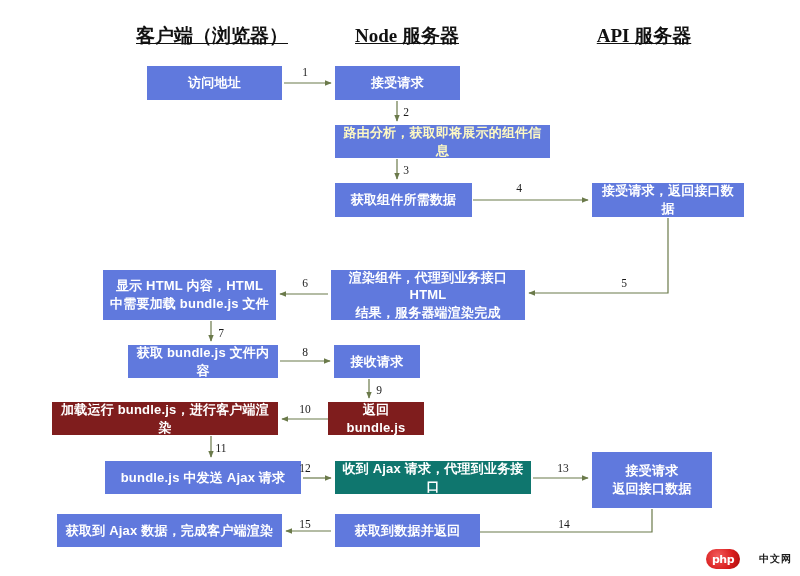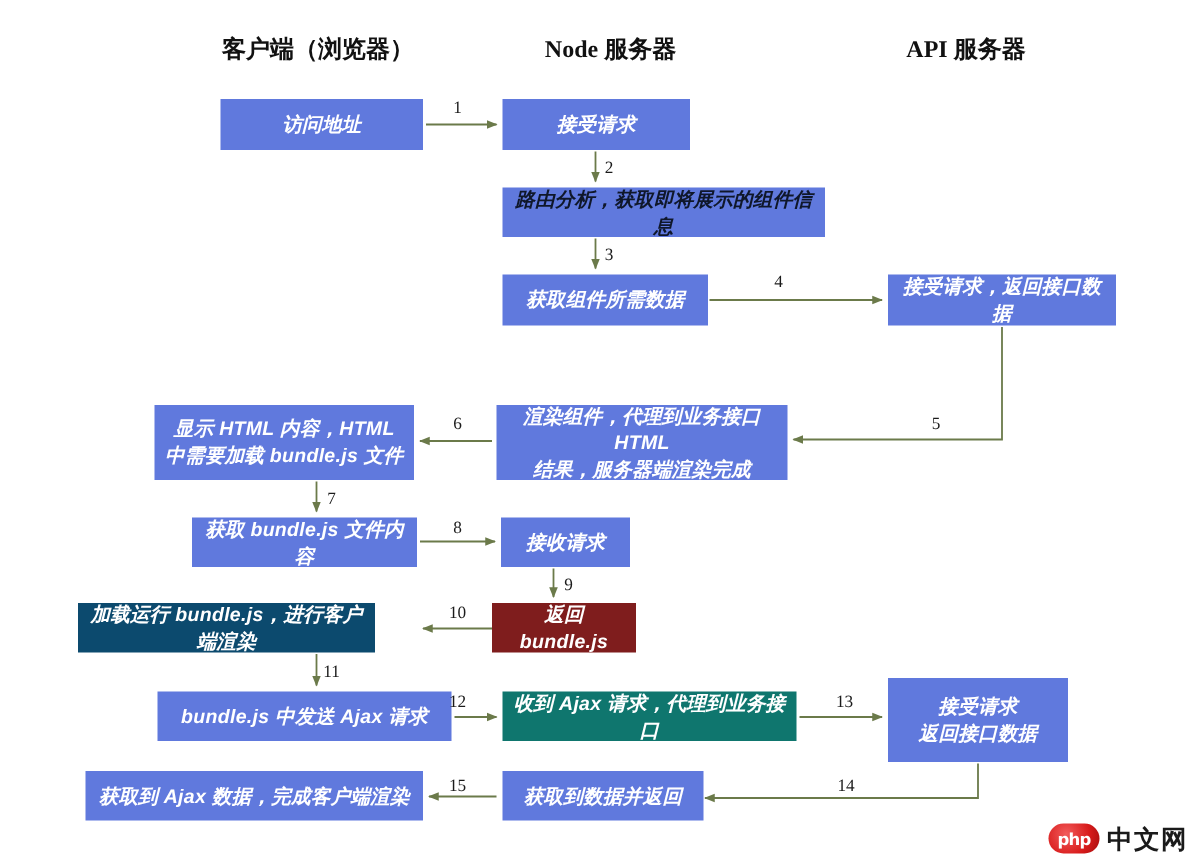--- a/index.html
+++ b/index.html
@@ -12,70 +12,70 @@
     overflow:hidden;
     -webkit-font-smoothing:antialiased;
   }
   #canvas{position:absolute;inset:0;width:800px;height:576px;}
   svg.edges{position:absolute;left:0;top:0;width:800px;height:576px;pointer-events:none;}
 
   .col-title{
     position:absolute;
     font-family:"Liberation Serif","DejaVu Serif",serif;
     font-weight:700;
-    font-size:16px;
+    font-size:19px;
     color:#111111;
     white-space:nowrap;
     text-align:center;
     transform:translateX(-50%);
+    text-decoration:underline;
   }
 
   .node{
     position:absolute;
     box-sizing:border-box;
     background:#6079dd;
     color:#ffffff;
     font-size:13px;
     font-weight:700;
     line-height:1.35;
     display:flex;
     align-items:center;
     justify-content:center;
     text-align:center;
     padding:5px 7px;
     letter-spacing:.2px;
-    font-style:italic;
   }
 
   .edge-label{
     position:absolute;
     font-size:11.5px;
     color:#1b1b1b;
     font-family:"Liberation Serif","DejaVu Serif",serif;
     white-space:nowrap;
     transform:translate(-50%,-50%);
   }
 
   
   .watermark{
     position:absolute;
     right:8px;bottom:6px;
-    display:flex;align-items:center;gap:5px;
+    display:flex;align-items:center;gap:19px;
     height:22px;
   }
   .wm-badge{
     width:34px;height:20px;border-radius:10px;
     background:radial-gradient(circle at 35% 35%, #f25b5b 0%, #d81b1b 60%, #a30d0d 100%);
     color:#fff;font-size:11px;font-weight:700;
     display:flex;align-items:center;justify-content:center;
     font-family:"DejaVu Sans",sans-serif;
     letter-spacing:-.5px;
   }
   .wm-text{
-    font-size:17px;font-weight:700;color:#1a1a1a;
+    font-size:10px;font-weight:700;color:#1a1a1a;
     font-family:"DejaVu Sans",sans-serif;
     letter-spacing:1px;
   }
 </style>
 </head>
 <body>
 
 <div id="canvas">
 
   <svg class="edges" viewBox="0 0 800 576" xmlns="http://www.w3.org/2000/svg">
@@ -104,36 +104,36 @@
   </svg>
 
   <div id="titles">
       <div class="col-title" style="left: 212px; top: 23px;">客户端（浏览器）</div>
       <div class="col-title" style="left: 396px; top: 23px; margin-left: 11px;">Node 服务器</div>
       <div class="col-title" style="left: 644px; top: 23px;">API 服务器</div>
     </div>
   <div id="nodes">
       <div class="node" style="left: 147px; top: 66px; width: 135px; height: 34px; background: rgb(96, 121, 221); color: rgb(255, 255, 255); white-space: pre-line;">访问地址</div>
       <div class="node" style="left: 335px; top: 66px; width: 125px; height: 34px; background: rgb(96, 121, 221); color: rgb(255, 255, 255); white-space: pre-line;">接受请求</div>
-      <div class="node" style="left: 335px; top: 125px; width: 215px; height: 33px; background: rgb(96, 121, 221); color: #0f172a; white-space: pre-line; text-align: center;">路由分析，获取即将展示的组件信息</div>
+      <div class="node" style="left: 335px; top: 125px; width: 215px; height: 33px; background: rgb(96, 121, 221); color: #fef9c3; white-space: pre-line; text-align: center;">路由分析，获取即将展示的组件信息</div>
       <div class="node" style="left: 335px; top: 183px; width: 137px; height: 34px; background: rgb(96, 121, 221); color: rgb(255, 255, 255); white-space: pre-line;">获取组件所需数据</div>
       <div class="node" style="left: 592px; top: 183px; width: 152px; height: 34px; background: rgb(96, 121, 221); color: rgb(255, 255, 255); white-space: pre-line;">接受请求，返回接口数据</div>
       <div class="node" style="left: 331px; top: 270px; width: 194px; height: 50px; background: rgb(96, 121, 221); color: rgb(255, 255, 255); white-space: pre-line;">渲染组件，代理到业务接口 HTML
 结果，服务器端渲染完成</div>
       <div class="node" style="left: 103px; top: 270px; width: 173px; height: 50px; background: rgb(96, 121, 221); color: rgb(255, 255, 255); white-space: pre-line;">显示 HTML 内容，HTML
 中需要加载 bundle.js 文件</div>
       <div class="node" style="left: 128px; top: 345px; width: 150px; height: 33px; background: rgb(96, 121, 221); color: rgb(255, 255, 255); white-space: pre-line;">获取 bundle.js 文件内容</div>
       <div class="node" style="left: 334px; top: 345px; width: 86px; height: 33px; background: rgb(96, 121, 221); color: rgb(255, 255, 255); white-space: pre-line;">接收请求</div>
       <div class="node" style="left: 328px; top: 402px; width: 96px; height: 33px; background: #7f1d1d; color: rgb(255, 255, 255); white-space: pre-line;">返回 bundle.js</div>
-      <div class="node" style="left: 52px; top: 402px; width: 198px; height: 33px; background: #0c4a6e; color: rgb(255, 255, 255); white-space: pre-line;">加载运行 bundle.js，进行客户端渲染</div>
+      <div class="node" style="left: 52px; top: 402px; width: 226px; height: 33px; background: #7f1d1d; color: rgb(255, 255, 255); white-space: pre-line;">加载运行 bundle.js，进行客户端渲染</div>
       <div class="node" style="left: 105px; top: 461px; width: 196px; height: 33px; background: rgb(96, 121, 221); color: rgb(255, 255, 255); white-space: pre-line;">bundle.js 中发送 Ajax 请求</div>
       <div class="node" style="left: 335px; top: 461px; width: 196px; height: 33px; background: #0f766e; color: rgb(255, 255, 255); white-space: pre-line;">收到 Ajax 请求，代理到业务接口</div>
       <div class="node" style="left: 592px; top: 452px; width: 120px; height: 56px; background: rgb(96, 121, 221); color: rgb(255, 255, 255); white-space: pre-line;">接受请求
 返回接口数据</div>
-      <div class="node" style="left: 335px; top: 514px; width: 134px; height: 33px; background: rgb(96, 121, 221); color: rgb(255, 255, 255); white-space: pre-line;">获取到数据并返回</div>
+      <div class="node" style="left: 335px; top: 514px; width: 145px; height: 33px; background: rgb(96, 121, 221); color: rgb(255, 255, 255); white-space: pre-line;">获取到数据并返回</div>
       <div class="node" style="left: 57px; top: 514px; width: 225px; height: 33px; background: rgb(96, 121, 221); color: rgb(255, 255, 255); white-space: pre-line;">获取到 Ajax 数据，完成客户端渲染</div>
     </div>
   <div id="labels">
       <div class="edge-label" style="left: 305px; top: 72px;">1</div>
       <div class="edge-label" style="left: 406px; top: 112px;">2</div>
       <div class="edge-label" style="left: 406px; top: 170px;">3</div>
       <div class="edge-label" style="left: 519px; top: 188px;">4</div>
       <div class="edge-label" style="left: 624px; top: 283px;">5</div>
       <div class="edge-label" style="left: 305px; top: 283px;">6</div>
       <div class="edge-label" style="left: 221px; top: 333px;">7</div>

